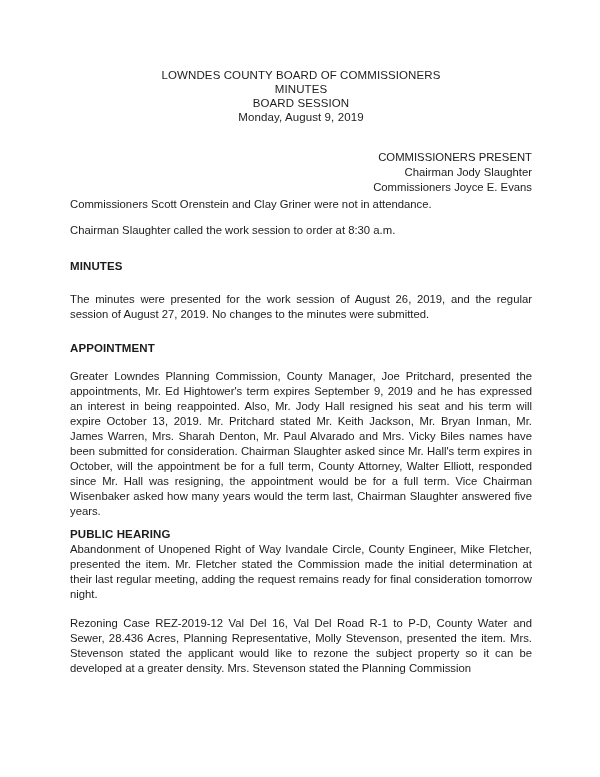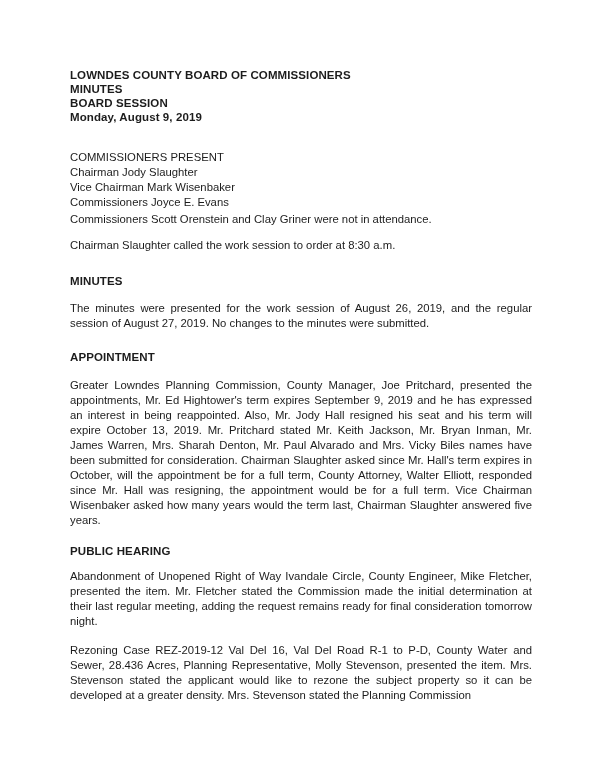--- a/index.html
+++ b/index.html
@@ -14,28 +14,28 @@
     background: #ffffff;
     color: #1c1c1c;
     font-family: "Liberation Sans", "DejaVu Sans", sans-serif;
     font-size: 11.3px;
     line-height: 15px;
     box-sizing: border-box;
     padding: 68px 68px 0 70px;
     overflow: hidden;
   }
   .title-block {
-    text-align: left;
+    text-align: center;
     line-height: 14px;
     font-size: 11.5px;
     letter-spacing: 0.1px;
-    font-weight: bold;
   }
   .roster {
     margin-top: 26px;
+    text-align: right;
   }
   .para {
     margin: 0;
     text-align: justify;
   }
   .para .lead {
     font-weight: normal;
   }
   .section-heading {
     font-size: 11.5px;
@@ -53,37 +53,36 @@
   <header class="title-block">
     <div class="line">LOWNDES COUNTY BOARD OF COMMISSIONERS</div>
     <div class="line">MINUTES</div>
     <div class="line">BOARD SESSION</div>
     <div class="line">Monday, August 9, 2019</div>
   </header>
 
   <section class="roster">
     <div class="line">COMMISSIONERS PRESENT</div>
     <div class="line">Chairman Jody Slaughter</div>
-    <div class="line">Vice Chairman Mark Wisenbaker</div>
     <div class="line">Commissioners Joyce E. Evans</div>
   </section>
 
   <p class="para" style="margin-top:2px">Commissioners Scott Orenstein and Clay Griner were not in attendance.</p>
 
   <p class="para" style="margin-top:11px">Chairman Slaughter called the work session to order at 8:30 a.m.</p>
 
   <section>
     <h2 class="section-heading" style="margin-top:21px">MINUTES</h2>
-    <p class="para" style="margin-top:12px"><span>The minutes were presented for the work session of August 26, 2019, and the regular session of August 27, 2019.  No changes to the minutes were submitted.</span></p>
+    <p class="para" style="margin-top:18px"><span>The minutes were presented for the work session of August 26, 2019, and the regular session of August 27, 2019.  No changes to the minutes were submitted.</span></p>
   </section>
 
   <section>
     <h2 class="section-heading" style="margin-top:19px">APPOINTMENT</h2>
     <p class="para" style="margin-top:13px"><span class="lead">Greater Lowndes Planning Commission,</span><span> County Manager, Joe Pritchard, presented the appointments, Mr. Ed Hightower's term expires September 9, 2019 and he has expressed an interest in being reappointed.  Also, Mr. Jody Hall resigned his seat and his term will expire October 13, 2019.  Mr. Pritchard stated Mr. Keith Jackson, Mr. Bryan Inman, Mr. James Warren, Mrs. Sharah Denton, Mr. Paul Alvarado and Mrs. Vicky Biles names have been submitted for consideration.  Chairman Slaughter asked since Mr. Hall's term expires in October, will the appointment be for a full term, County Attorney, Walter Elliott, responded since Mr. Hall was resigning, the appointment would be for a full term.  Vice Chairman Wisenbaker asked how many years would the term last, Chairman Slaughter answered five years.</span></p>
   </section>
 
   <section>
-    <h2 class="section-heading" style="margin-top:16px">PUBLIC HEARING</h2>
-    <p class="para" style="margin-top:10px"><span class="lead">Abandonment of Unopened Right of Way Ivandale Circle,</span><span> County Engineer, Mike Fletcher, presented the item.  Mr. Fletcher stated the Commission made the initial determination at their last regular meeting, adding the request remains ready for final consideration tomorrow night.</span></p>
+    <h2 class="section-heading" style="margin-top:8px">PUBLIC HEARING</h2>
+    <p class="para" style="margin-top:0"><span class="lead">Abandonment of Unopened Right of Way Ivandale Circle,</span><span> County Engineer, Mike Fletcher, presented the item.  Mr. Fletcher stated the Commission made the initial determination at their last regular meeting, adding the request remains ready for final consideration tomorrow night.</span></p>
     <p class="para" style="margin-top:14px"><span class="lead">Rezoning Case REZ-2019-12 Val Del 16, Val Del Road R-1 to P-D, County Water and Sewer, 28.436 Acres,</span><span> Planning Representative, Molly Stevenson, presented the item.  Mrs. Stevenson stated the applicant would like to rezone the subject property so it can be developed at a greater density.  Mrs. Stevenson stated the Planning Commission</span></p>
   </section>
 
 </div>
 
 </body></html>

